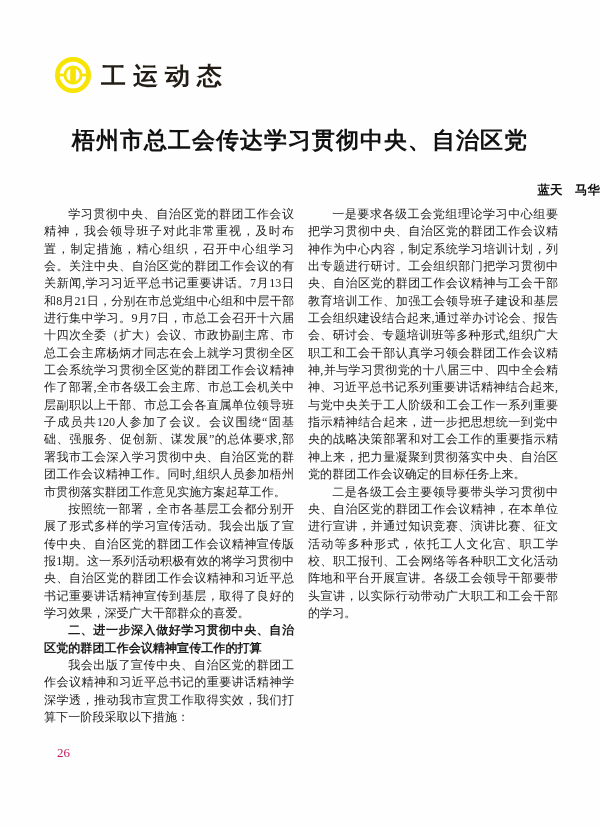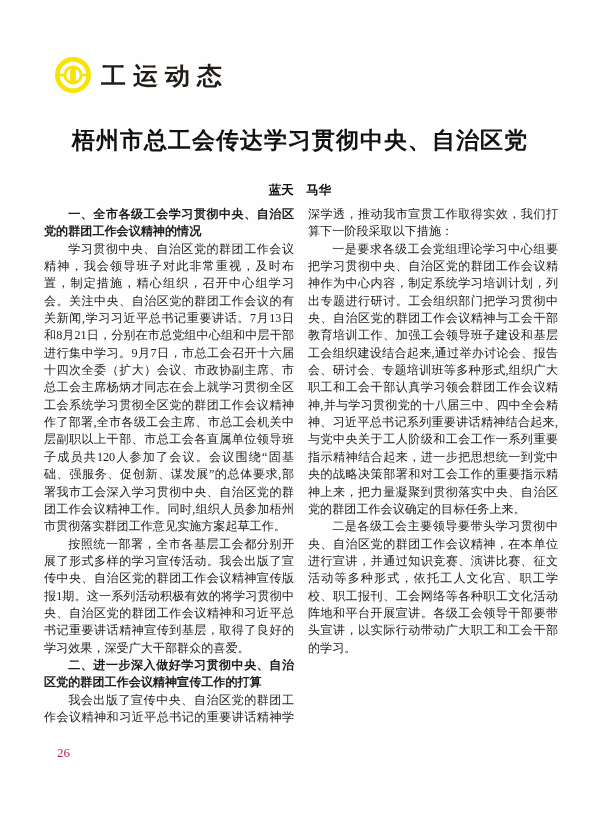--- a/index.html
+++ b/index.html
@@ -34,21 +34,21 @@
     text-align:center;
     font-family:"Liberation Sans","DejaVu Sans",sans-serif;
     font-weight:800;
     font-size:23px;
     line-height:36px;
     letter-spacing:1px;
     color:#111;
   }
   .authors{
     position:absolute;top:182px;left:0;width:100%;
-    text-align:center;
+    text-align:right;
     font-family:"Liberation Sans","DejaVu Sans",sans-serif;
     font-weight:bold;
     font-size:12.5px;
     color:#111;
   }
   .body-columns{
     position:absolute;top:206px;left:44px;
     width:514px;height:545px;
     column-count:2;
     column-gap:14px;
@@ -90,21 +90,20 @@
     <span class="masthead-label">工运动态</span>
   </header>
 
   <h1 class="title">
     <span>梧州市总工会传达学习贯彻中央、自治区党</span><br>
   </h1>
 
   <div class="authors">蓝天　马华</div>
 
   <div class="body-columns" id="body-columns">
-      <p class="para heading">一、全市各级工会学习贯彻中央、自治区党的群团工作会议精神的情况</p>
       <p class="para">学习贯彻中央、自治区党的群团工作会议精神，我会领导班子对此非常重视，及时布置，制定措施，精心组织，召开中心组学习会。关注中央、自治区党的群团工作会议的有关新闻,学习习近平总书记重要讲话。7月13日和8月21日，分别在市总党组中心组和中层干部进行集中学习。9月7日，市总工会召开十六届十四次全委（扩大）会议、市政协副主席、市总工会主席杨炳才同志在会上就学习贯彻全区工会系统学习贯彻全区党的群团工作会议精神作了部署,全市各级工会主席、市总工会机关中层副职以上干部、市总工会各直属单位领导班子成员共120人参加了会议。会议围绕“固基础、强服务、促创新、谋发展”的总体要求,部署我市工会深入学习贯彻中央、自治区党的群团工作会议精神工作。同时,组织人员参加梧州市贯彻落实群团工作意见实施方案起草工作。</p>
       <p class="para">按照统一部署，全市各基层工会都分别开展了形式多样的学习宣传活动。我会出版了宣传中央、自治区党的群团工作会议精神宣传版报1期。这一系列活动积极有效的将学习贯彻中央、自治区党的群团工作会议精神和习近平总书记重要讲话精神宣传到基层，取得了良好的学习效果，深受广大干部群众的喜爱。</p>
       <p class="para heading">二、进一步深入做好学习贯彻中央、自治区党的群团工作会议精神宣传工作的打算</p>
       <p class="para">我会出版了宣传中央、自治区党的群团工作会议精神和习近平总书记的重要讲话精神学深学透，推动我市宣贯工作取得实效，我们打算下一阶段采取以下措施：</p>
       <p class="para">一是要求各级工会党组理论学习中心组要把学习贯彻中央、自治区党的群团工作会议精神作为中心内容，制定系统学习培训计划，列出专题进行研讨。工会组织部门把学习贯彻中央、自治区党的群团工作会议精神与工会干部教育培训工作、加强工会领导班子建设和基层工会组织建设结合起来,通过举办讨论会、报告会、研讨会、专题培训班等多种形式,组织广大职工和工会干部认真学习领会群团工作会议精神,并与学习贯彻党的十八届三中、四中全会精神、习近平总书记系列重要讲话精神结合起来,与党中央关于工人阶级和工会工作一系列重要指示精神结合起来，进一步把思想统一到党中央的战略决策部署和对工会工作的重要指示精神上来，把力量凝聚到贯彻落实中央、自治区党的群团工作会议确定的目标任务上来。</p>
       <p class="para">二是各级工会主要领导要带头学习贯彻中央、自治区党的群团工作会议精神，在本单位进行宣讲，并通过知识竞赛、演讲比赛、征文活动等多种形式，依托工人文化宫、职工学校、职工报刊、工会网络等各种职工文化活动阵地和平台开展宣讲。各级工会领导干部要带头宣讲，以实际行动带动广大职工和工会干部的学习。</p>
     </div>
 
   <div class="page-number">26</div>
 

